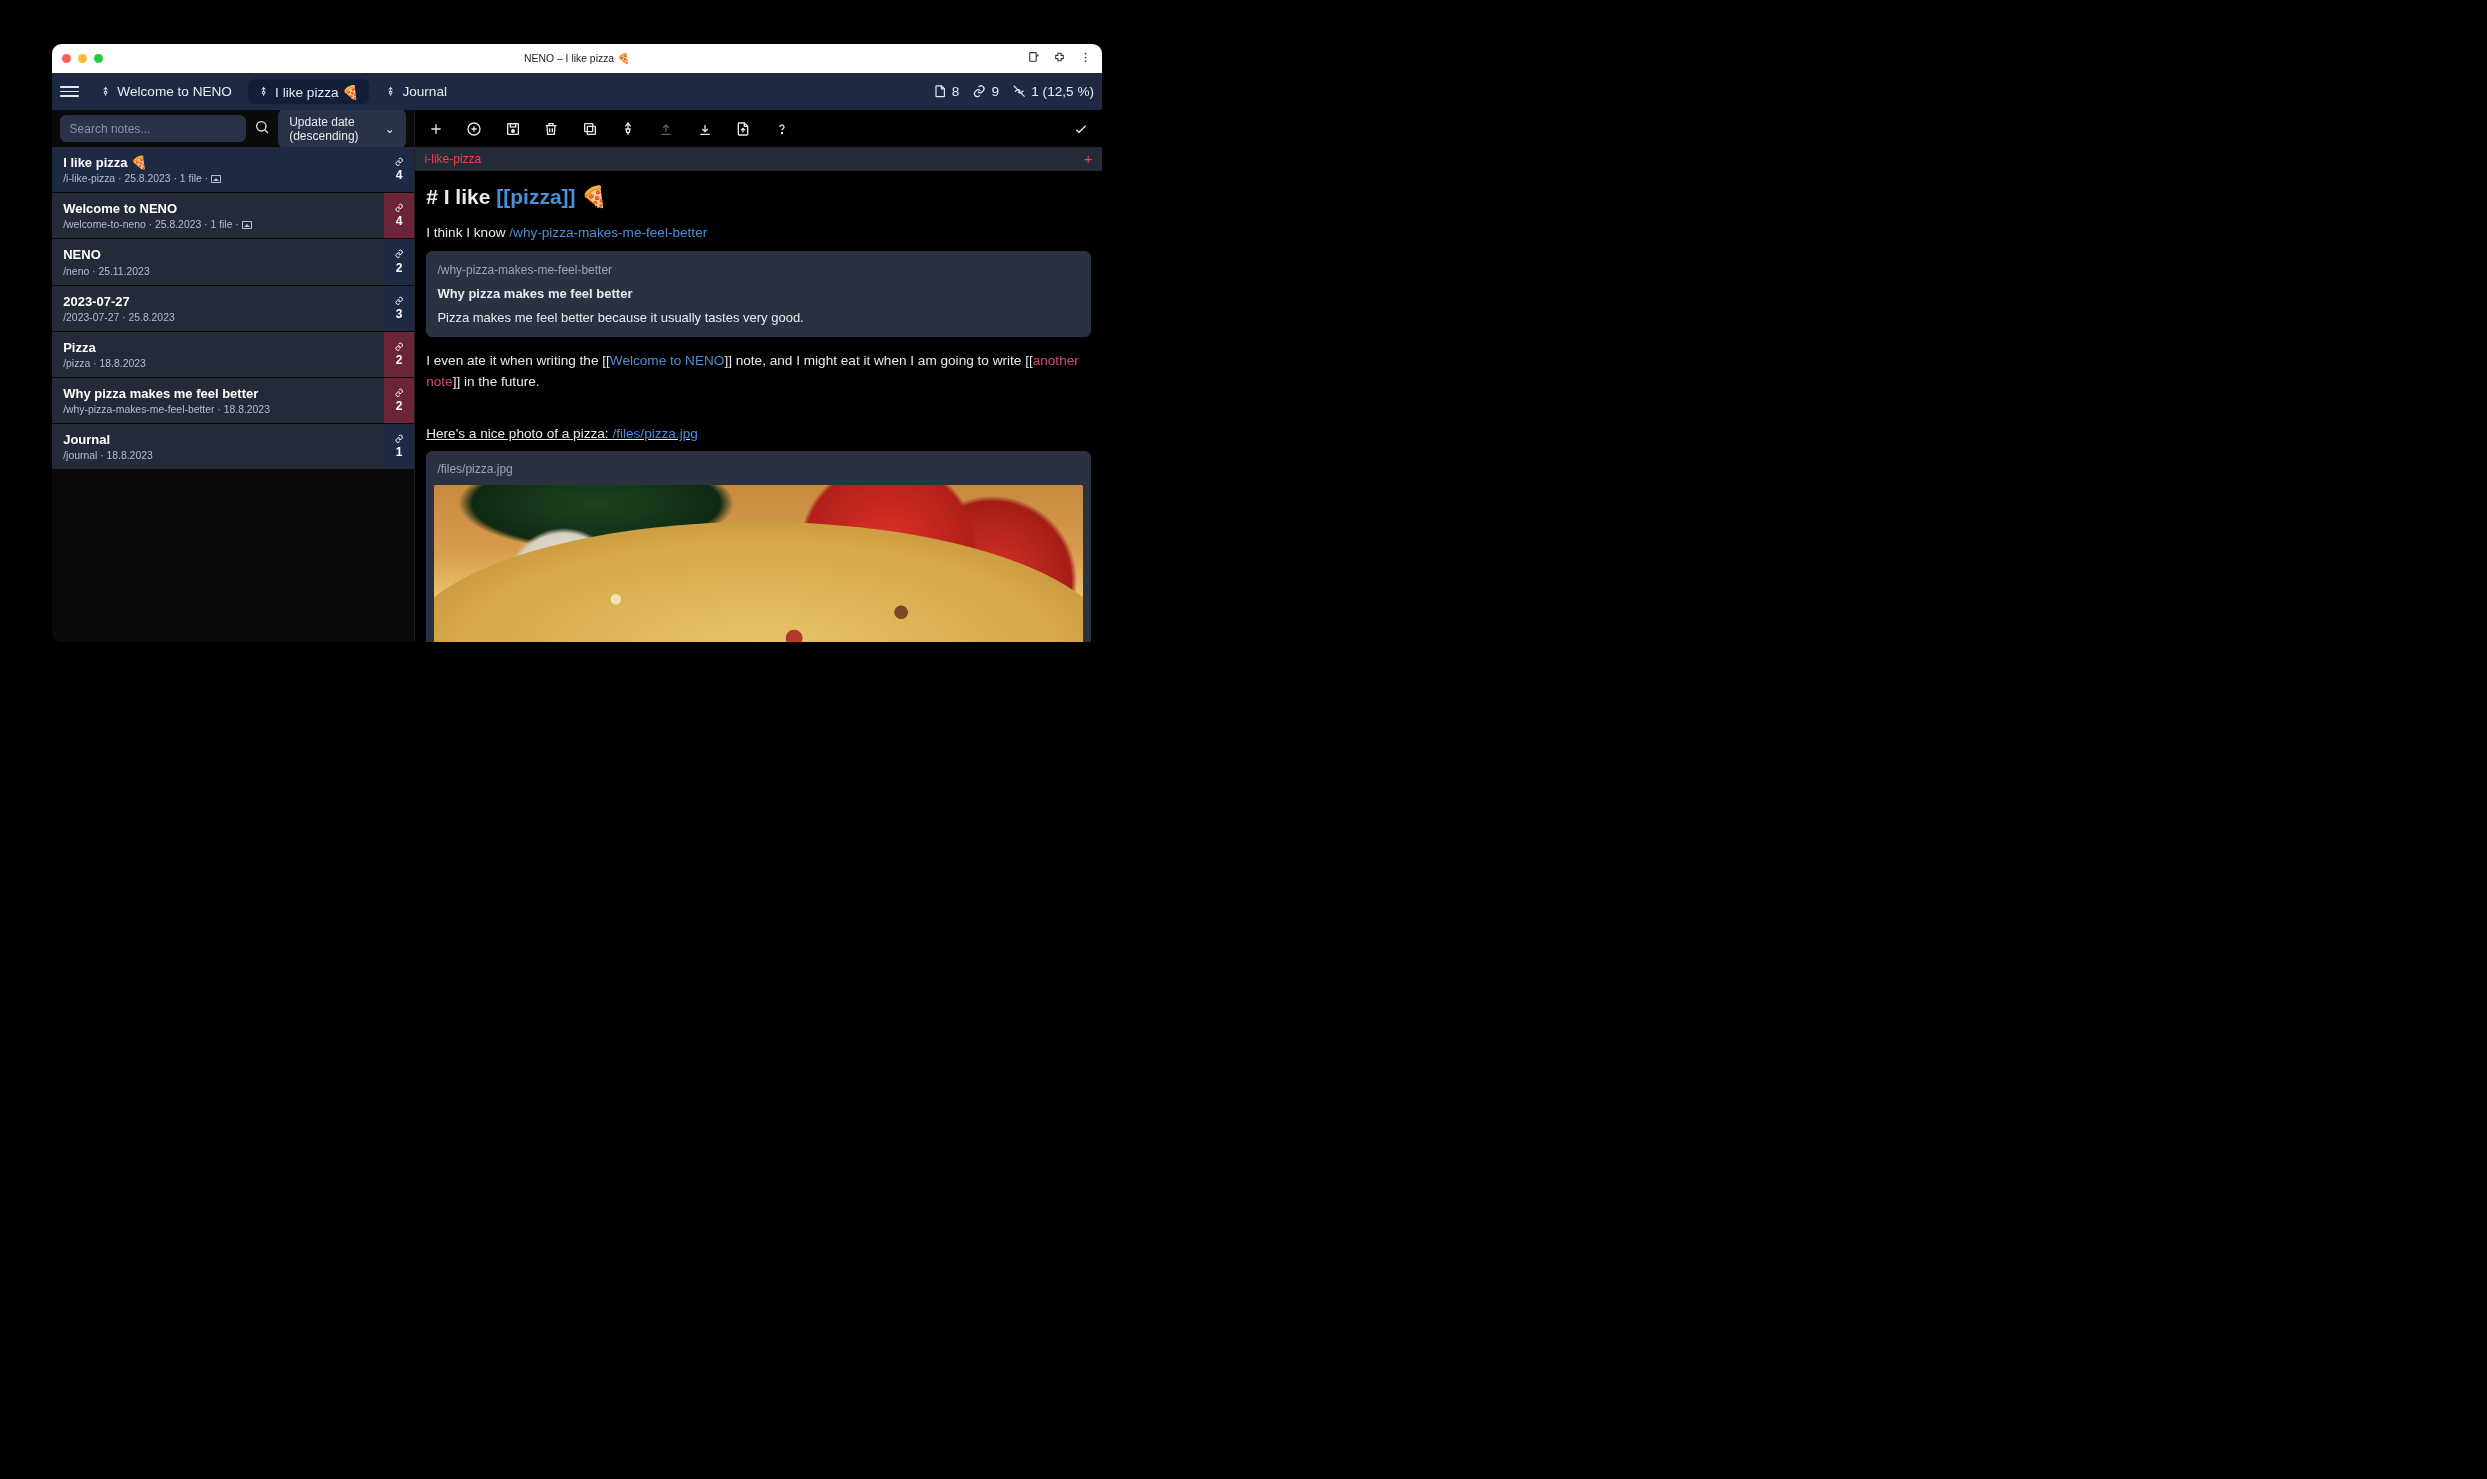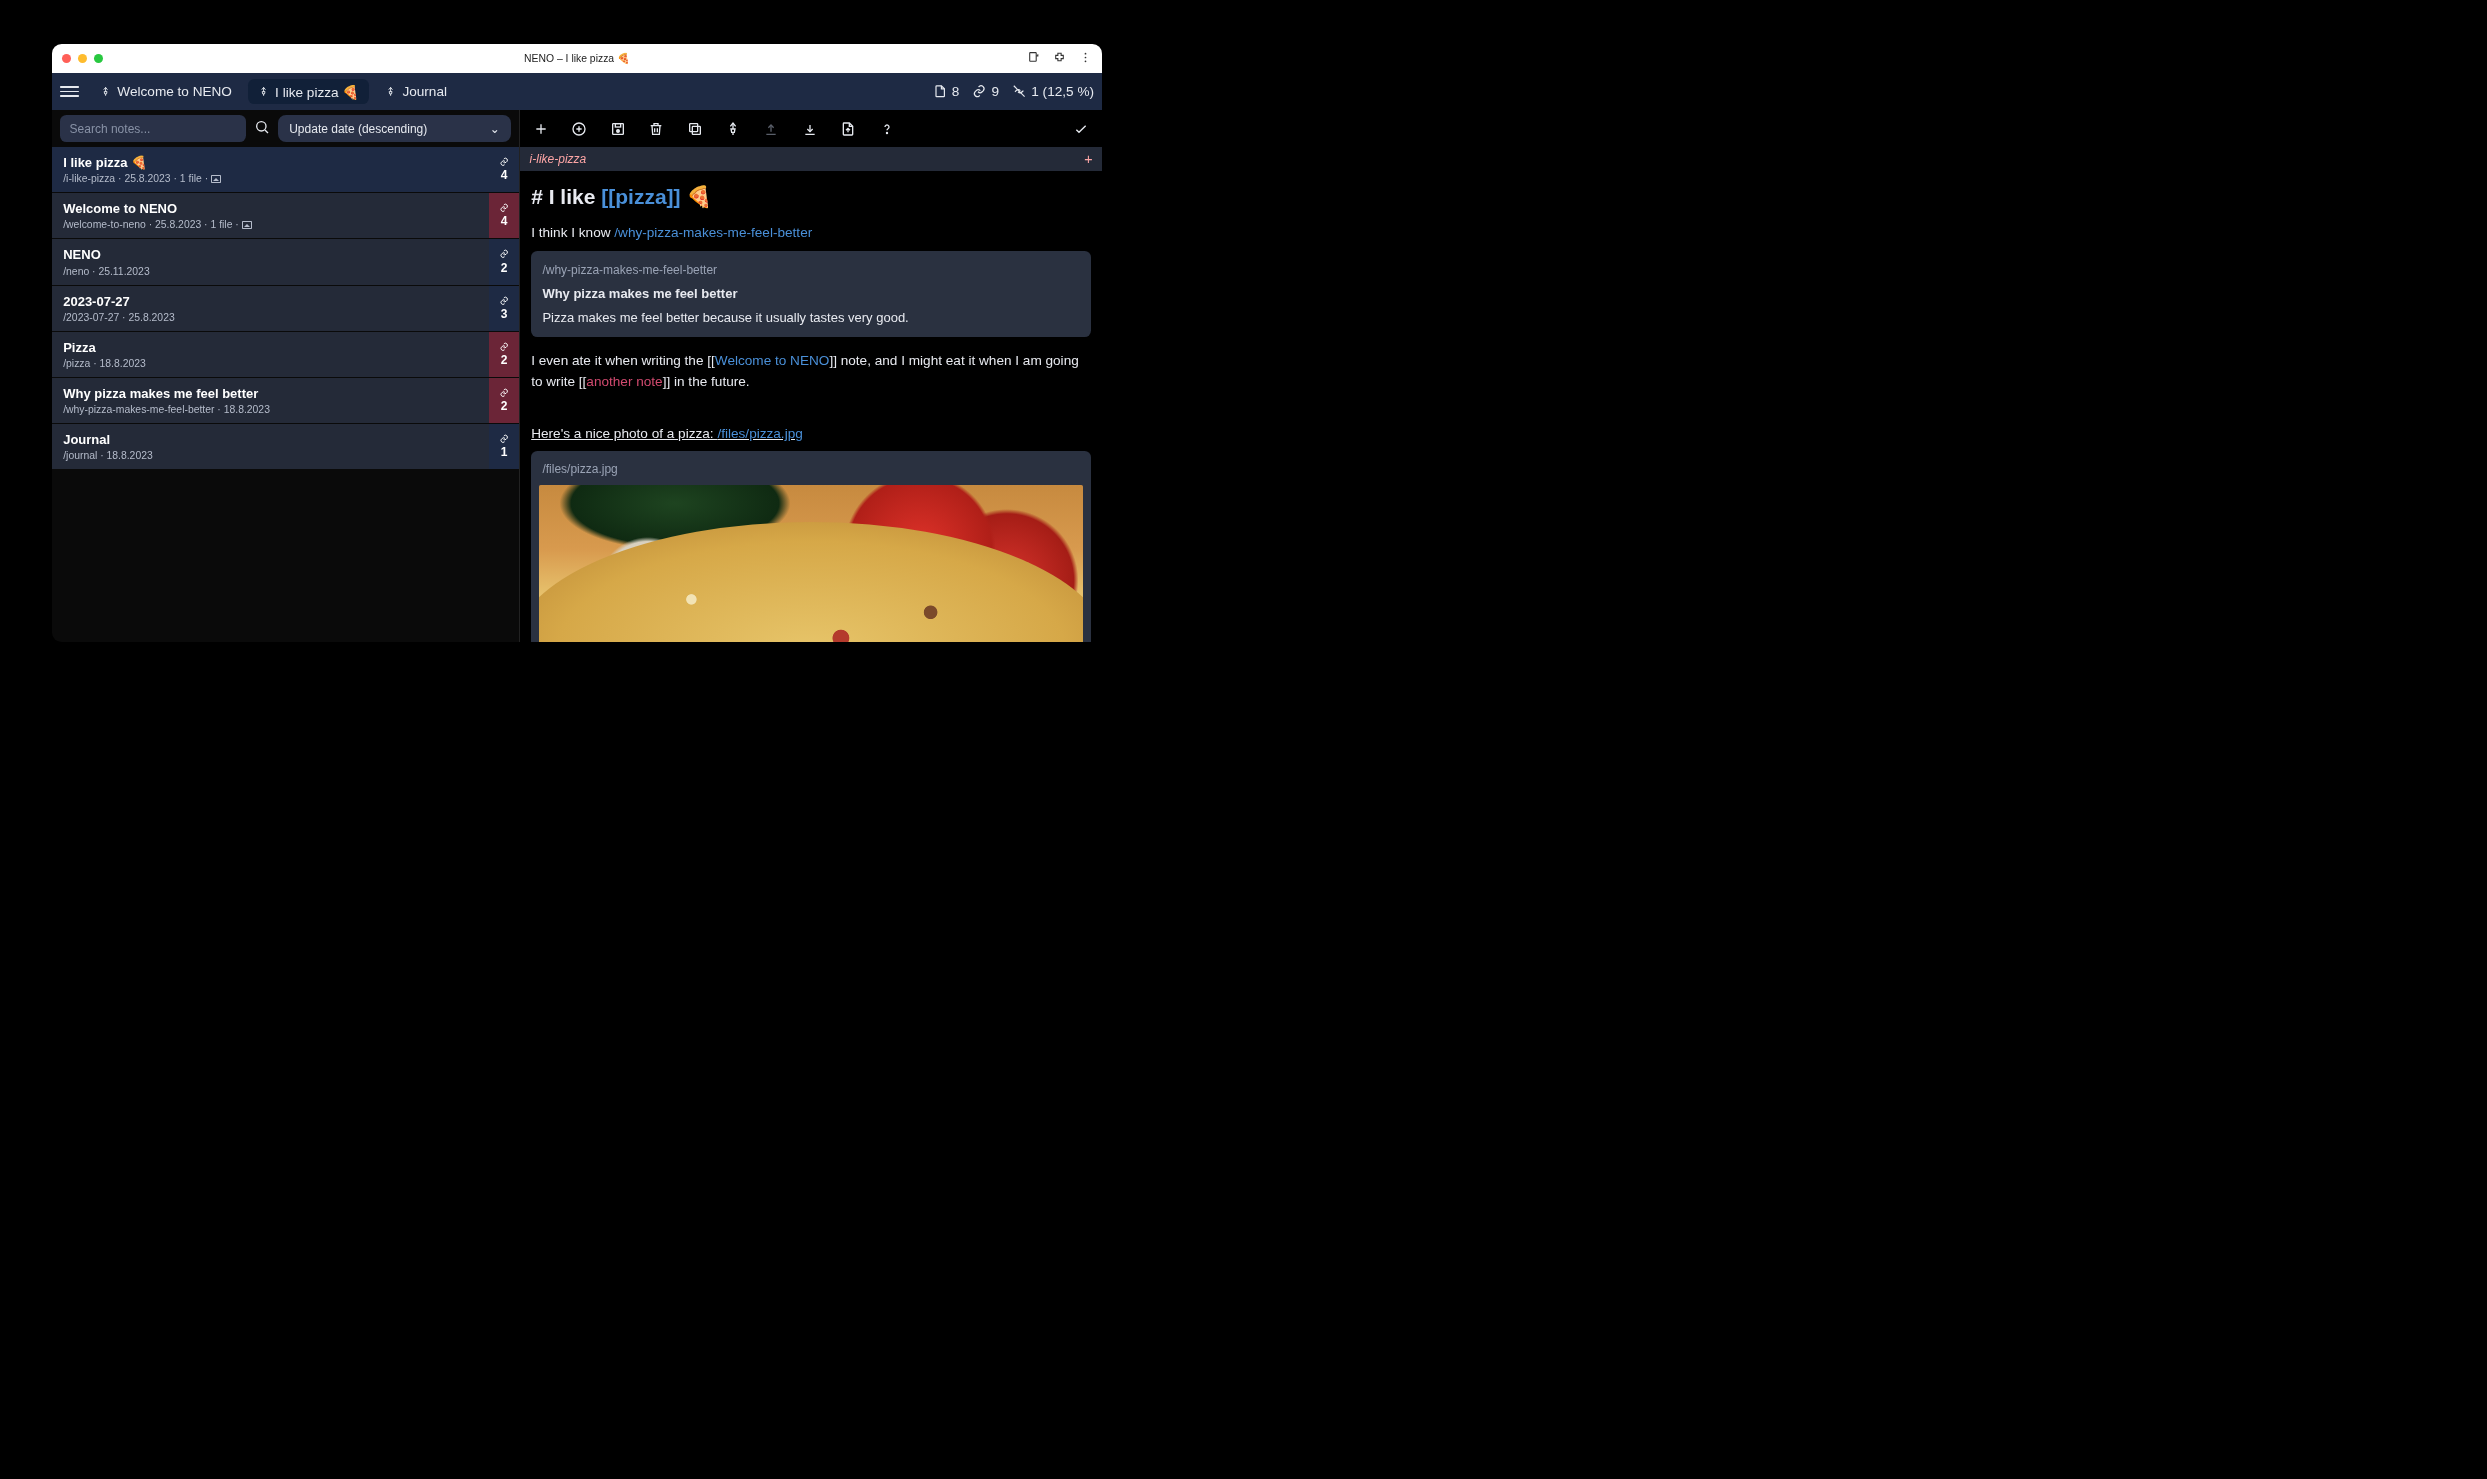--- a/index.html
+++ b/index.html
@@ -55,21 +55,21 @@
   font-weight:400;
   cursor:pointer;
 }
 .pin-item.active { background:#112038; }
 .pin-svg { width:11.2px;height:11.2px; }
 .topbar-right { margin-left:auto; display:flex; gap:13px; align-items:center; font-size:13.6px; }
 .stat { display:flex; gap:4.8px; align-items:center; }
 .stat svg { width:14.4px;height:14.4px; }
 .main { flex:1; display:flex; overflow:hidden; }
 .sidebar {
-  width: 468px;
+  width: 363px;
   background: #0a0a0a;
   display:flex; flex-direction:column;
   border-right:0.8px solid #222;
 }
 .search-row {
   height:37px;
   display:flex; gap:8px; align-items:center;
   padding: 0 8px;
   background:#0a0a0a;
 }
@@ -133,21 +133,21 @@
 }
 .toolbar .tb-btn { cursor:pointer; display:flex; align-items:center; justify-content:center; width:16px;height:16px;}
 .toolbar svg { width:16px;height:16px; stroke:#e6e9ef; }
 .toolbar .tb-btn.disabled svg { stroke:#5a5f6a; }
 .toolbar .spacer { flex:1; }
 .slugbar {
   height:24px;
   background:#242a38;
   display:flex; align-items:center; justify-content:space-between;
   padding:0 9.6px;
-  color:#fca5a5; font-size:12px;font-style:italic;
+  color:#ef4444; font-size:12px;
 }
 .editor {
   flex:1; padding:9.6px 11.2px;
   color:#e8eaf0;
   overflow:auto;
   font-size:13.6px;
   line-height:1.55;
 }
 .editor h1 { font-size:21px; font-weight:800; margin-bottom:9px; }
 .link { color:#4a90d9; }

